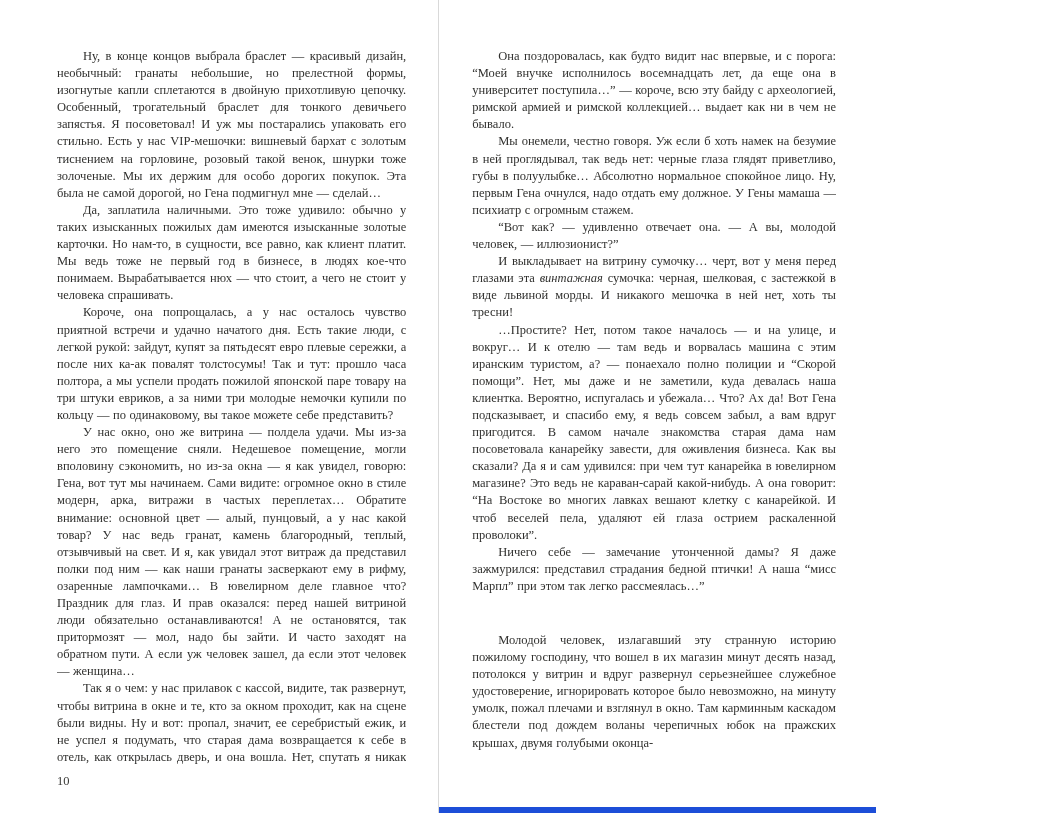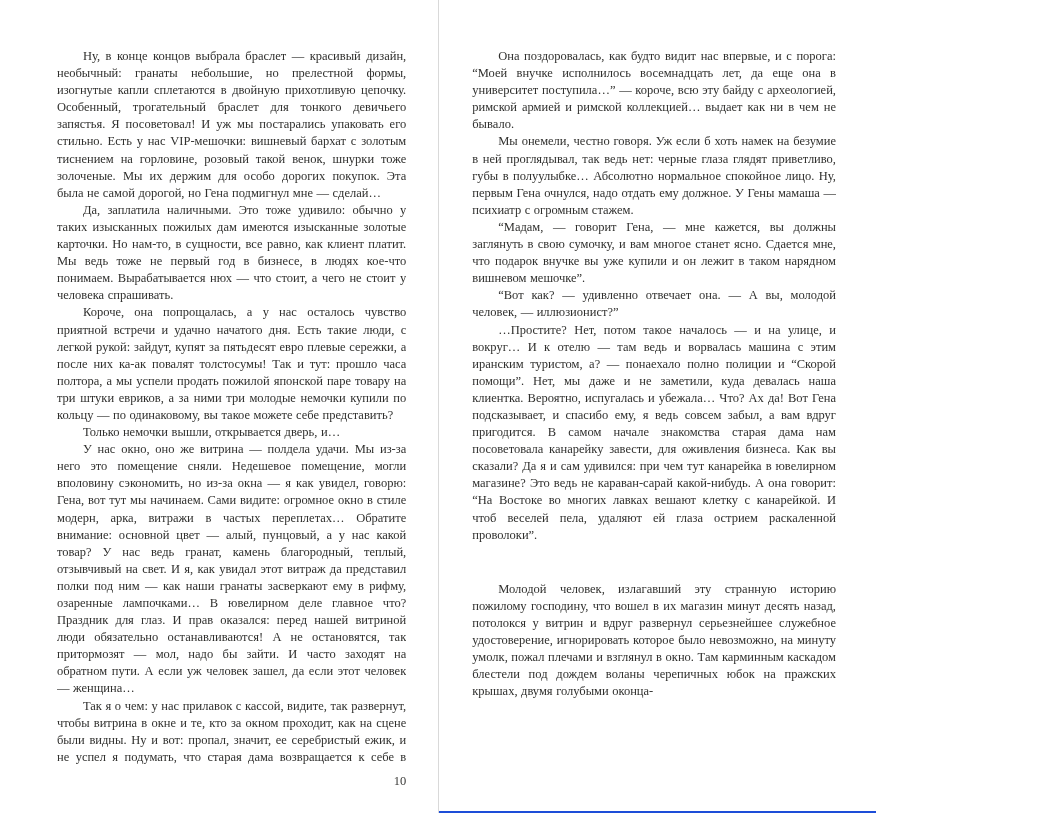--- a/index.html
+++ b/index.html
@@ -24,21 +24,21 @@
     height: 813px;
     background: #ffffff;
   }
   .page-left {
     width: 522px;
     padding: 48px 32px 24px 57px;
   }
   .page-right {
     width: 524px;
     padding: 48px 40px 24px 33px;
-    border-bottom: 2px solid #1d4ed8;
+    border-bottom: 6px solid #1d4ed8;
   }
   .gutter {
     width: 1px;
     height: 813px;
     background: #d9d9d9;
     flex: 0 0 auto;
   }
   .text-block {
     flex: 1 1 auto;
     overflow: hidden;
@@ -55,50 +55,50 @@
   }
   .text-block p .em {
     font-style: italic;
   }
   .section-break {
     height: 37px;
   }
   .page-number {
     margin-top: auto;
     flex: 0 0 auto;
-    text-align: right;
+    text-align: left;
     font-size: 12.5px;
     color: #3a3a38;
     padding-top: 8px;
   }
 </style>
 </head>
 <body>
 
 <div class="spread">
 
   <div class="page page-left">
     <div class="text-block">
       <p>Ну, в конце концов выбрала браслет — красивый дизайн, необычный: гранаты небольшие, но прелестной формы, изогнутые капли сплетаются в двойную прихотливую цепочку. Особенный, трогательный браслет для тонкого девичьего запястья. Я посоветовал! И уж мы постарались упаковать его стильно. Есть у нас VIP-мешочки: вишневый бархат с золотым тиснением на горловине, розовый такой венок, шнурки тоже золоченые. Мы их держим для особо дорогих покупок. Эта была не самой дорогой, но Гена подмигнул мне — сделай…</p>
       <p>Да, заплатила наличными. Это тоже удивило: обычно у таких изысканных пожилых дам имеются изысканные золотые карточки. Но нам-то, в сущности, все равно, как клиент платит. Мы ведь тоже не первый год в бизнесе, в людях кое-что понимаем. Вырабатывается нюх — что стоит, а чего не стоит у человека спрашивать.</p>
       <p>Короче, она попрощалась, а у нас осталось чувство приятной встречи и удачно начатого дня. Есть такие люди, с легкой рукой: зайдут, купят за пятьдесят евро плевые сережки, а после них ка-ак повалят толстосумы! Так и тут: прошло часа полтора, а мы успели продать пожилой японской паре товару на три штуки евриков, а за ними три молодые немочки купили по кольцу — по одинаковому, вы такое можете себе представить?</p>
-      <p>Только немочки вышли, открывается дверь, и…</p>
       <p>У нас окно, оно же витрина — полдела удачи. Мы из-за него это помещение сняли. Недешевое помещение, могли вполовину сэкономить, но из-за окна — я как увидел, говорю: Гена, вот тут мы начинаем. Сами видите: огромное окно в стиле модерн, арка, витражи в частых переплетах… Обратите внимание: основной цвет — алый, пунцовый, а у нас какой товар? У нас ведь гранат, камень благородный, теплый, отзывчивый на свет. И я, как увидал этот витраж да представил полки под ним — как наши гранаты засверкают ему в рифму, озаренные лампочками… В ювелирном деле главное что? Праздник для глаз. И прав оказался: перед нашей витриной люди обязательно останавливаются! А не остановятся, так притормозят — мол, надо бы зайти. И часто заходят на обратном пути. А если уж человек зашел, да если этот человек — женщина…</p>
       <p>Так я о чем: у нас прилавок с кассой, видите, так развернут, чтобы витрина в окне и те, кто за окном проходит, как на сцене были видны. Ну и вот: пропал, значит, ее серебристый ежик, и не успел я подумать, что старая дама возвращается к себе в отель, как открылась дверь, и она вошла. Нет, спутать я никак не мог, вы что — разве такое спутаешь? Это было наваждение повторяющегося сна.</p>
     </div>
     <div class="page-number">10</div>
   </div>
 
   <div class="gutter"></div>
 
   <div class="page page-right">
     <div class="text-block">
       <p>Она поздоровалась, как будто видит нас впервые, и с порога: “Моей внучке исполнилось восемнадцать лет, да еще она в университет поступила…” — короче, всю эту байду с археологией, римской армией и римской коллекцией… выдает как ни в чем не бывало.</p>
       <p>Мы онемели, честно говоря. Уж если б хоть намек на безумие в ней проглядывал, так ведь нет: черные глаза глядят приветливо, губы в полуулыбке… Абсолютно нормальное спокойное лицо. Ну, первым Гена очнулся, надо отдать ему должное. У Гены мамаша — психиатр с огромным стажем.</p>
-      <p>“Мадам, — говорит Гена, — мне кажется, вы должны заглянуть в свою сумочку, и вам многое станет ясно. Сдается мне, что подарок внучке вы уже купили и он лежит в таком нарядном вишневом мешочке”.</p>
       <p>“Вот как? — удивленно отвечает она. — А вы, молодой человек, — иллюзионист?”</p>
+      <p><span>И выкладывает на витрину сумочку… черт, вот у меня перед глазами эта </span><span class="em">винтажная</span><span> сумочка: черная, шелковая, с застежкой в виде львиной морды. И никакого мешочка в ней нет, хоть ты тресни!</span></p>
       <p>…Простите? Нет, потом такое началось — и на улице, и вокруг… И к отелю — там ведь и ворвалась машина с этим иранским туристом, а? — понаехало полно полиции и “Скорой помощи”. Нет, мы даже и не заметили, куда девалась наша клиентка. Вероятно, испугалась и убежала… Что? Ах да! Вот Гена подсказывает, и спасибо ему, я ведь совсем забыл, а вам вдруг пригодится. В самом начале знакомства старая дама нам посоветовала канарейку завести, для оживления бизнеса. Как вы сказали? Да я и сам удивился: при чем тут канарейка в ювелирном магазине? Это ведь не караван-сарай какой-нибудь. А она говорит: “На Востоке во многих лавках вешают клетку с канарейкой. И чтоб веселей пела, удаляют ей глаза острием раскаленной проволоки”.</p>
+      <p>Ничего себе — замечание утонченной дамы? Я даже зажмурился: представил страдания бедной птички! А наша “мисс Марпл” при этом так легко рассмеялась…”</p>
       <div class="section-break"></div>
       <p>Молодой человек, излагавший эту странную историю пожилому господину, что вошел в их магазин минут десять назад, потолокся у витрин и вдруг развернул серьезнейшее служебное удостоверение, игнорировать которое было невозможно, на минуту умолк, пожал плечами и взглянул в окно. Там карминным каскадом блестели под дождем воланы черепичных юбок на пражских крышах, двумя голубыми оконца-</p>
     </div>
   </div>
 
 </div>
 
 </body></html>

